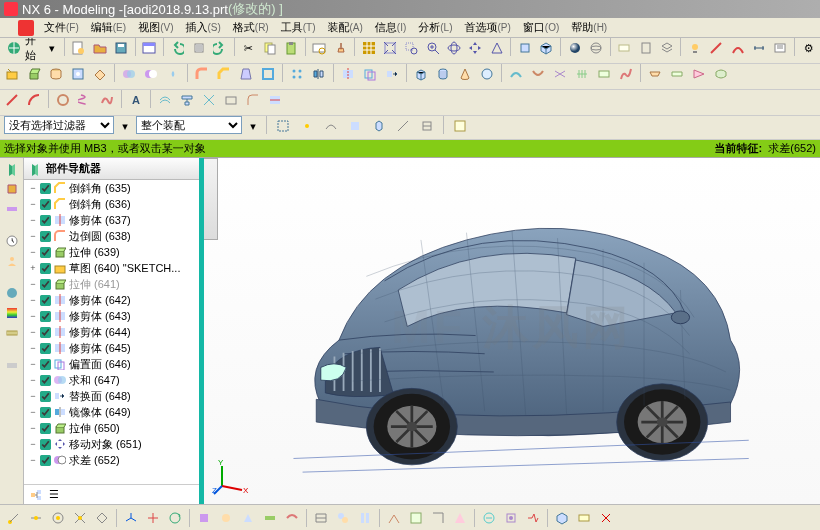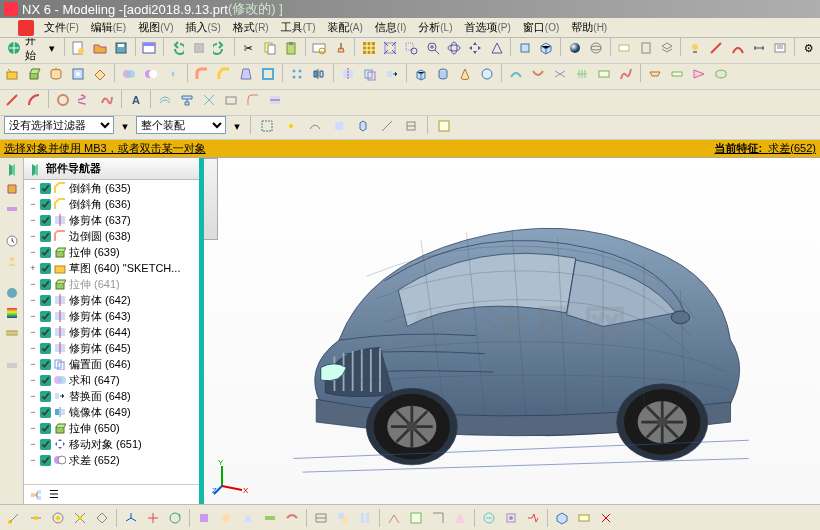--- a/index.html
+++ b/index.html
@@ -8,21 +8,21 @@
 .titlebar .modified { color: #cfe8cf; }
 .menubar { height: 20px; background: #ece9d8; border-bottom: 1px solid #bbb; display: flex; align-items: center; padding: 0 14px; }
 .menuitem { padding: 1px 6px; font-size: 11px; cursor: pointer; }
 .menuitem .hot { color: #666; font-size: 10px; }
 .toolbar { height: 26px; background: #ece9d8; border-bottom: 1px solid #ccc; display: flex; align-items: flex-start; padding: 0 2px; gap: 2px; flex-wrap: nowrap; overflow: hidden; }
 .tbtn { width: 20px; height: 20px; border: 1px solid transparent; display: inline-flex; align-items: center; justify-content: center; border-radius: 2px; }
 .sep { width: 1px; height: 18px; background: #bbb; margin: 0 2px; }
 .start-btn { display: flex; align-items: center; gap: 4px; padding: 0 4px; height: 20px; }
 .filterbar { height: 24px; background: #ece9d8; border-bottom: 1px solid #ccc; display: flex; align-items: flex-start; padding: 0 4px; gap: 4px; }
 select { font-size: 11px; height: 18px; border: 1px solid #7b9ebd; background: #fff; }
-.hintbar { height: 18px; background: #eab308; border-bottom: 1px solid #aaa; display: flex; align-items: center; padding: 0 4px; font-size: 11px; text-decoration: underline; }
+.hintbar { height: 18px; background: #84cc16; border-bottom: 1px solid #aaa; display: flex; align-items: center; padding: 0 4px; font-size: 11px; }
 .hintbar .right { margin-left: auto; }
 .hintbar b { font-weight: bold; }
 .main { flex: 1; display: flex; min-height: 0; }
 .lefticons { width: 24px; background: #ece9d8; border-right: 1px solid #bbb; display: flex; flex-direction: column; align-items: center; padding: 2px 0; gap: 2px; }
 .licon { width: 18px; height: 18px; border: 1px solid transparent; border-radius: 2px; display:flex; align-items:center; justify-content:center; }
 .navpanel { width: 180px; background: #fff; border-right: 5px solid #14b8a6; display: flex; flex-direction: column; }
 .navhead { height: 22px; background: linear-gradient(#fdfdfd,#e4e4e4); border-bottom: 1px solid #bbb; display: flex; align-items: center; padding: 0 4px; gap: 4px; font-size: 11px; }
 .navcols { height: 18px; border-bottom: 1px solid #ccc; display: flex; align-items: center; font-size: 11px; background: linear-gradient(#fdfdfd,#ececec); }
 .navcols .c1 { flex: 1; padding-left: 4px; border-right: 1px solid #ccc; }
 .navcols .c2 { width: 36px; padding-left: 4px; }
@@ -508,21 +508,21 @@
         <path d="M2 7h10" stroke="#d44"></path>
       </svg>
     </div>
 </div>
 
 <div class="filterbar">
   <select style="width:110px">
     <option>没有选择过滤器</option>
   </select>
   <span class="tbtn" style="width:14px">▾</span>
-  <select style="width:90px">
+  <select style="width:106px">
     <option>整个装配</option>
   </select>
   <span class="tbtn" style="width:14px">▾</span>
   <div class="sep"></div>
   <div class="tbtn">
       <svg width="14" height="14">
         <rect x="2" y="2" width="10" height="10" fill="none" stroke="#479" stroke-dasharray="2 1"></rect>
       </svg>
     </div>
   <div class="tbtn">

